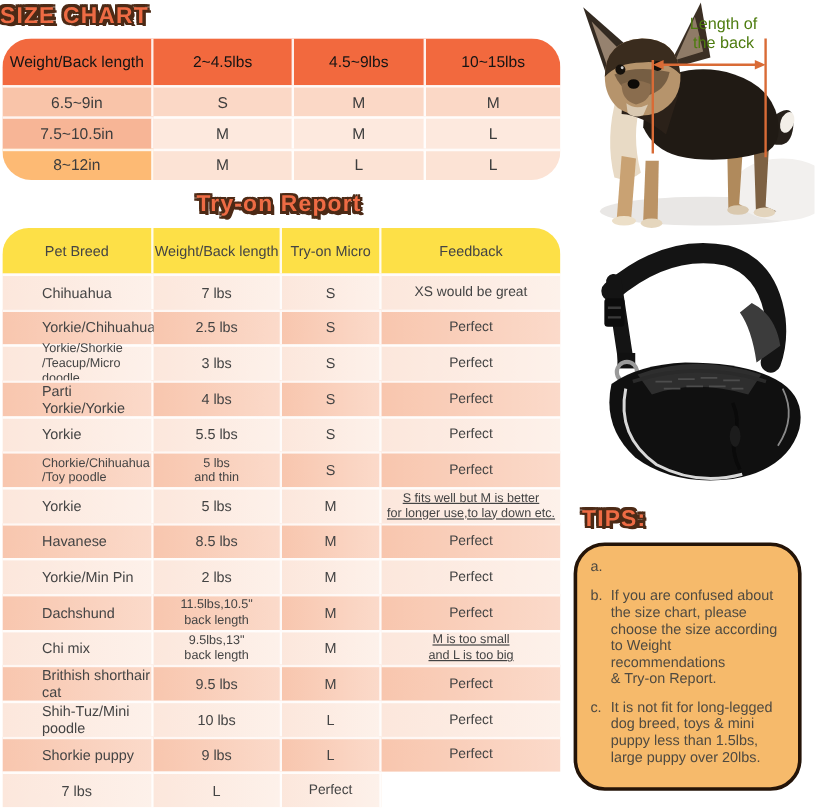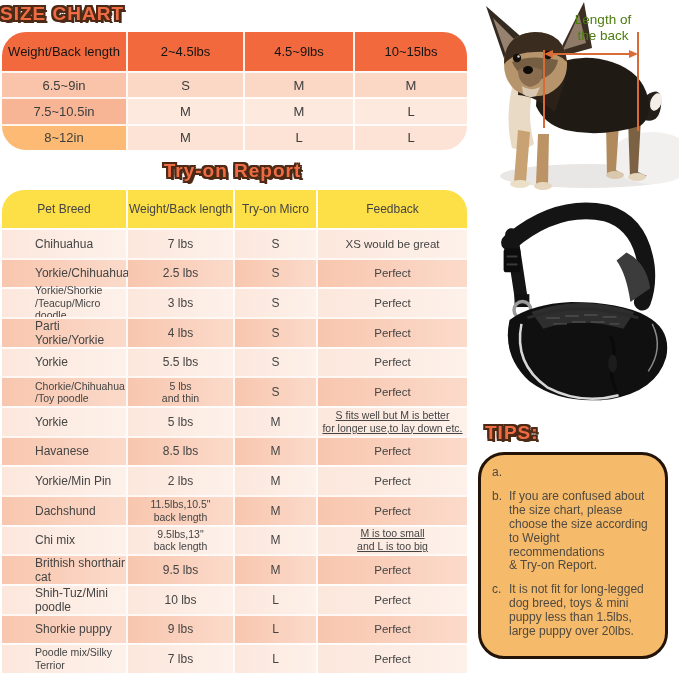--- a/index.html
+++ b/index.html
@@ -165,22 +165,20 @@
     <div class="c rl breed">Shih-Tuz/Mini poodle</div>
     <div class="c rl">10 lbs</div>
     <div class="c rl">L</div>
     <div class="c rl fb">Perfect</div>
 
     <div class="c rd breed">Shorkie puppy</div>
     <div class="c rd">9 lbs</div>
     <div class="c rd">L</div>
     <div class="c rd fb">Perfect</div>
 
-    <div class="c rl breed s2">Poodle mix/Silky
-Terrior</div>
     <div class="c rl">7 lbs</div>
     <div class="c rl">L</div>
     <div class="c rl fb">Perfect</div>
   </div>
 
   <div class="dogwrap">
     <svg width="219" height="192" viewBox="0 0 219 192">
       <ellipse cx="128" cy="176" rx="88" ry="12" fill="#e9e7e5"></ellipse>
       <ellipse cx="192" cy="158" rx="42" ry="26" fill="#f2f0ee"></ellipse>
       <path d="M183,98 Q203,82 201,106 Q199,124 184,120 Z" fill="#26201a"></path>

